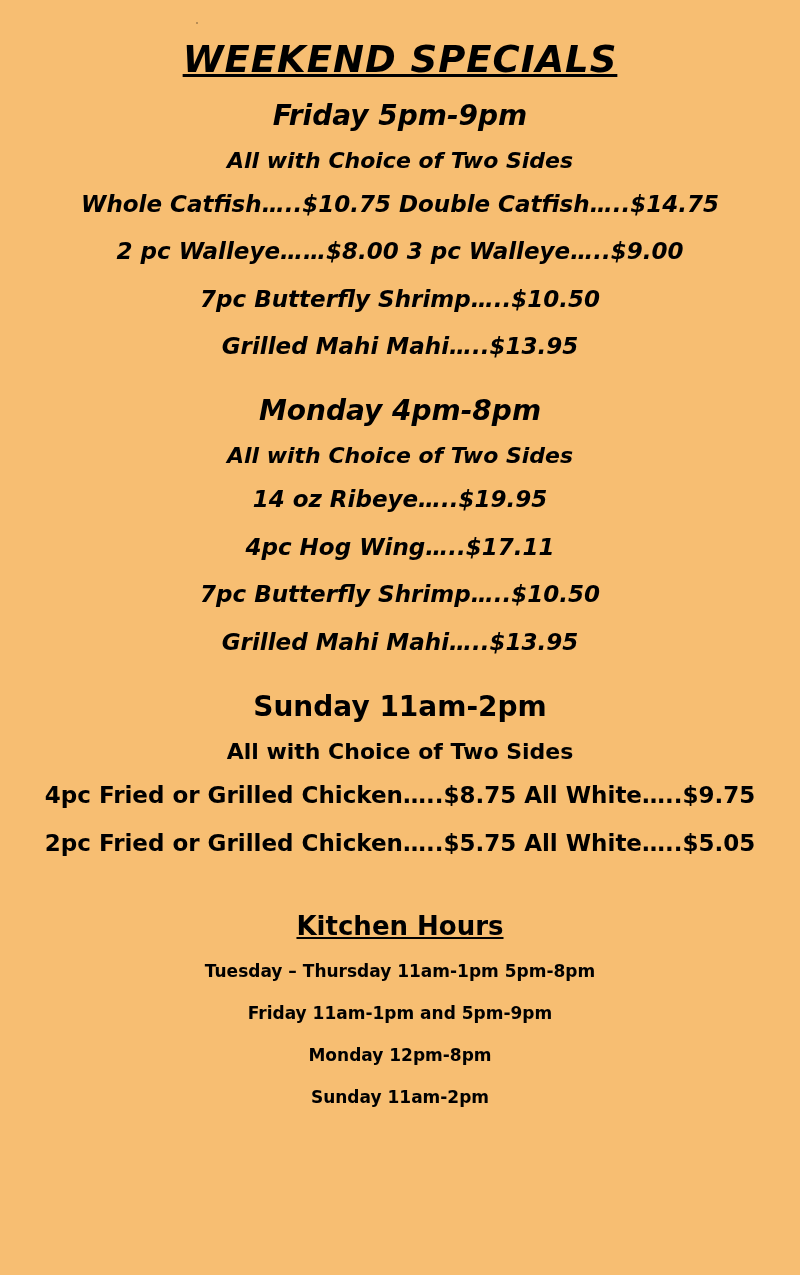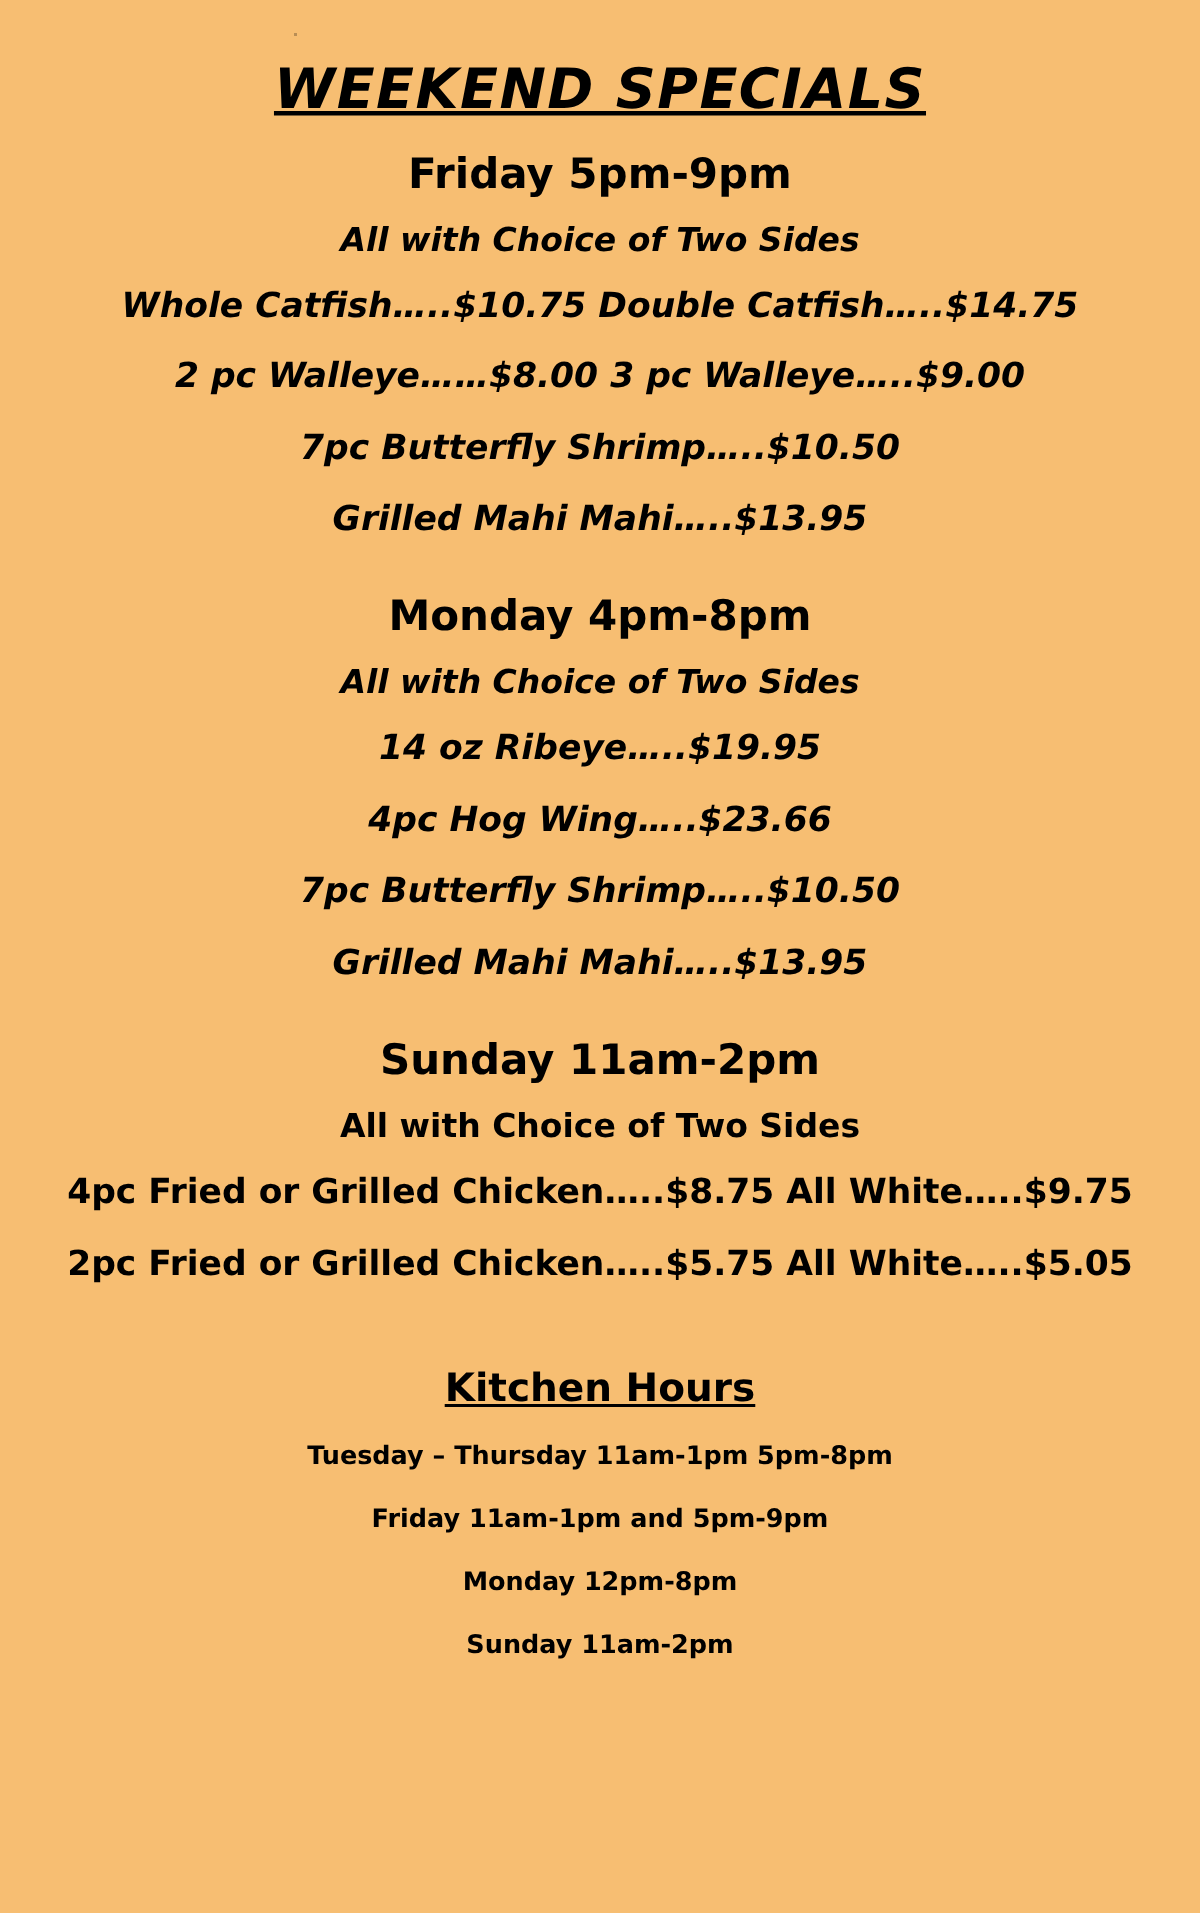--- a/index.html
+++ b/index.html
@@ -26,20 +26,21 @@
     font-weight: bold;
     font-style: italic;
     text-decoration: underline;
     letter-spacing: 1px;
     margin: 10px 0 18px 0;
     line-height: 1.1;
   }
   .day-heading-italic {
     font-size: 28px;
     font-weight: bold;
+    font-style: italic;
     margin: 0 0 16px 0;
   }
   .day-heading {
     font-size: 28px;
     font-weight: bold;
     margin: 0 0 16px 0;
   }
   .subheading-italic {
     font-size: 22px;
     font-weight: bold;
@@ -105,21 +106,21 @@
     <div class="item-italic">7pc Butterfly Shrimp…..$10.50</div>
     <div class="item-italic">Grilled Mahi Mahi…..$13.95</div>
   </div>
 
   <div class="section-gap"></div>
 
   <div>
     <div class="day-heading-italic">Monday 4pm-8pm</div>
     <div class="subheading-italic">All with Choice of Two Sides</div>
     <div class="item-italic">14 oz Ribeye…..$19.95</div>
-    <div class="item-italic">4pc Hog Wing…..$23.66</div>
+    <div class="item-italic">4pc Hog Wing…..$17.11</div>
     <div class="item-italic">7pc Butterfly Shrimp…..$10.50</div>
     <div class="item-italic">Grilled Mahi Mahi…..$13.95</div>
   </div>
 
   <div class="section-gap"></div>
 
   <div>
     <div class="day-heading">Sunday 11am-2pm</div>
     <div class="subheading">All with Choice of Two Sides</div>
     <div class="item">4pc Fried or Grilled Chicken…..$8.75 All White…..$9.75</div>

